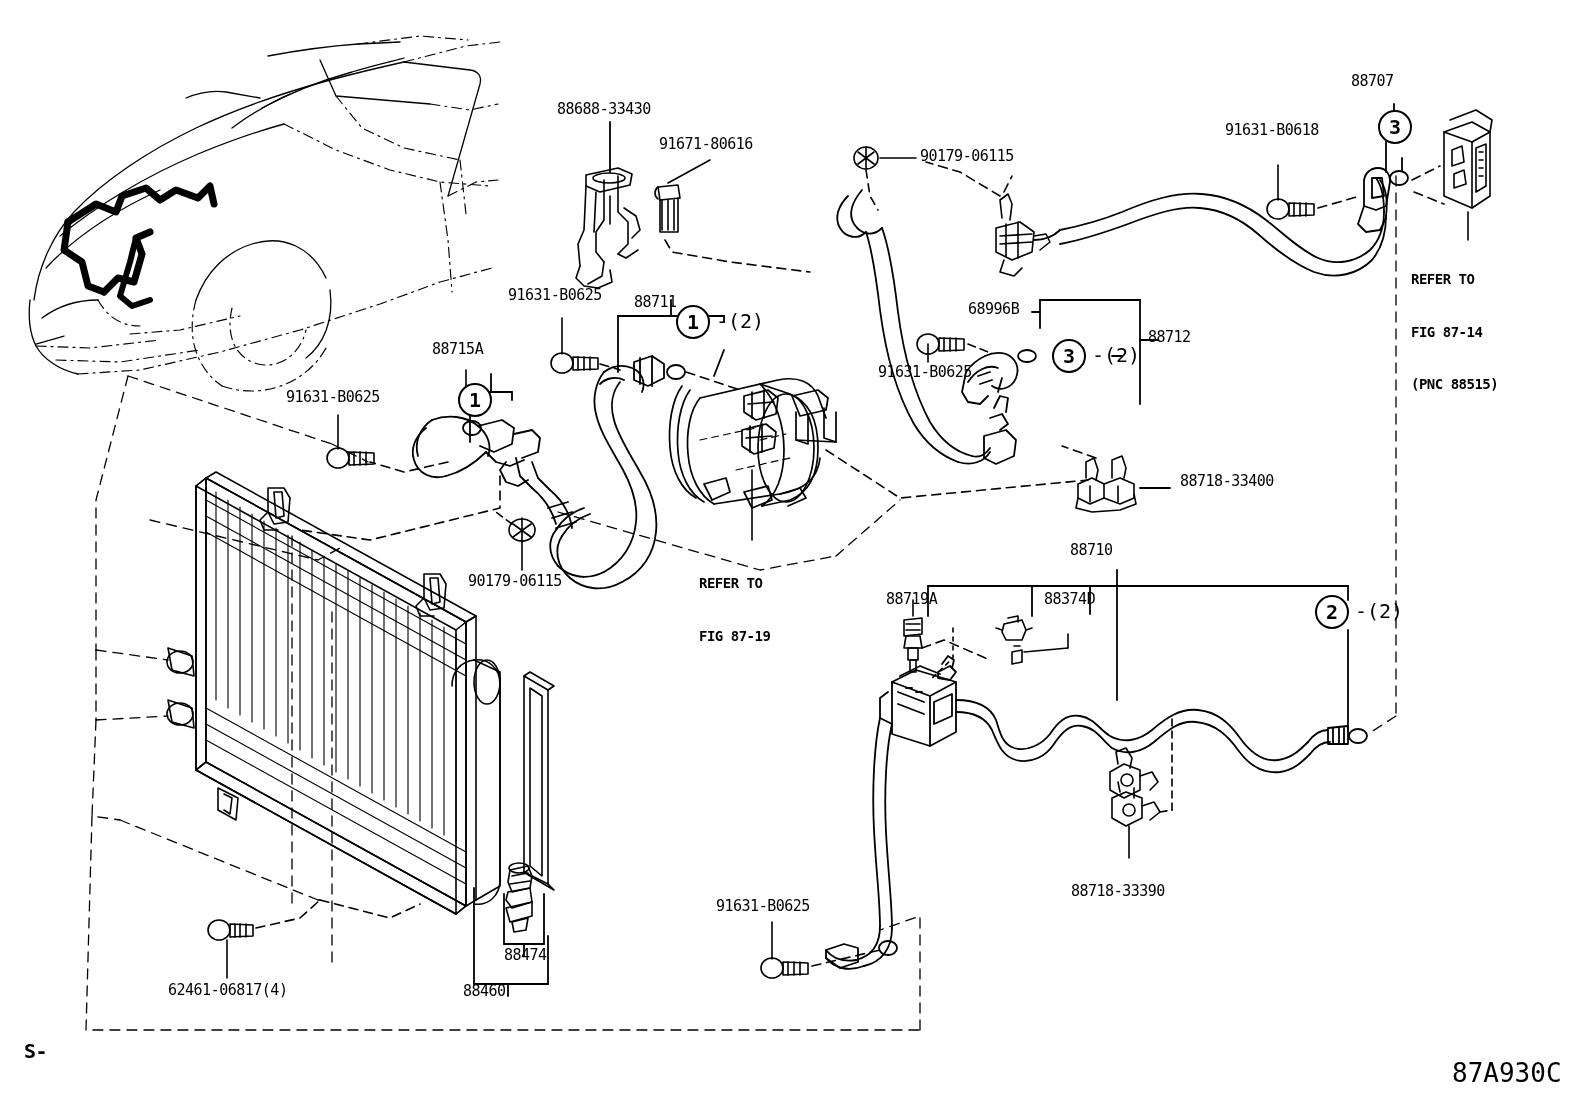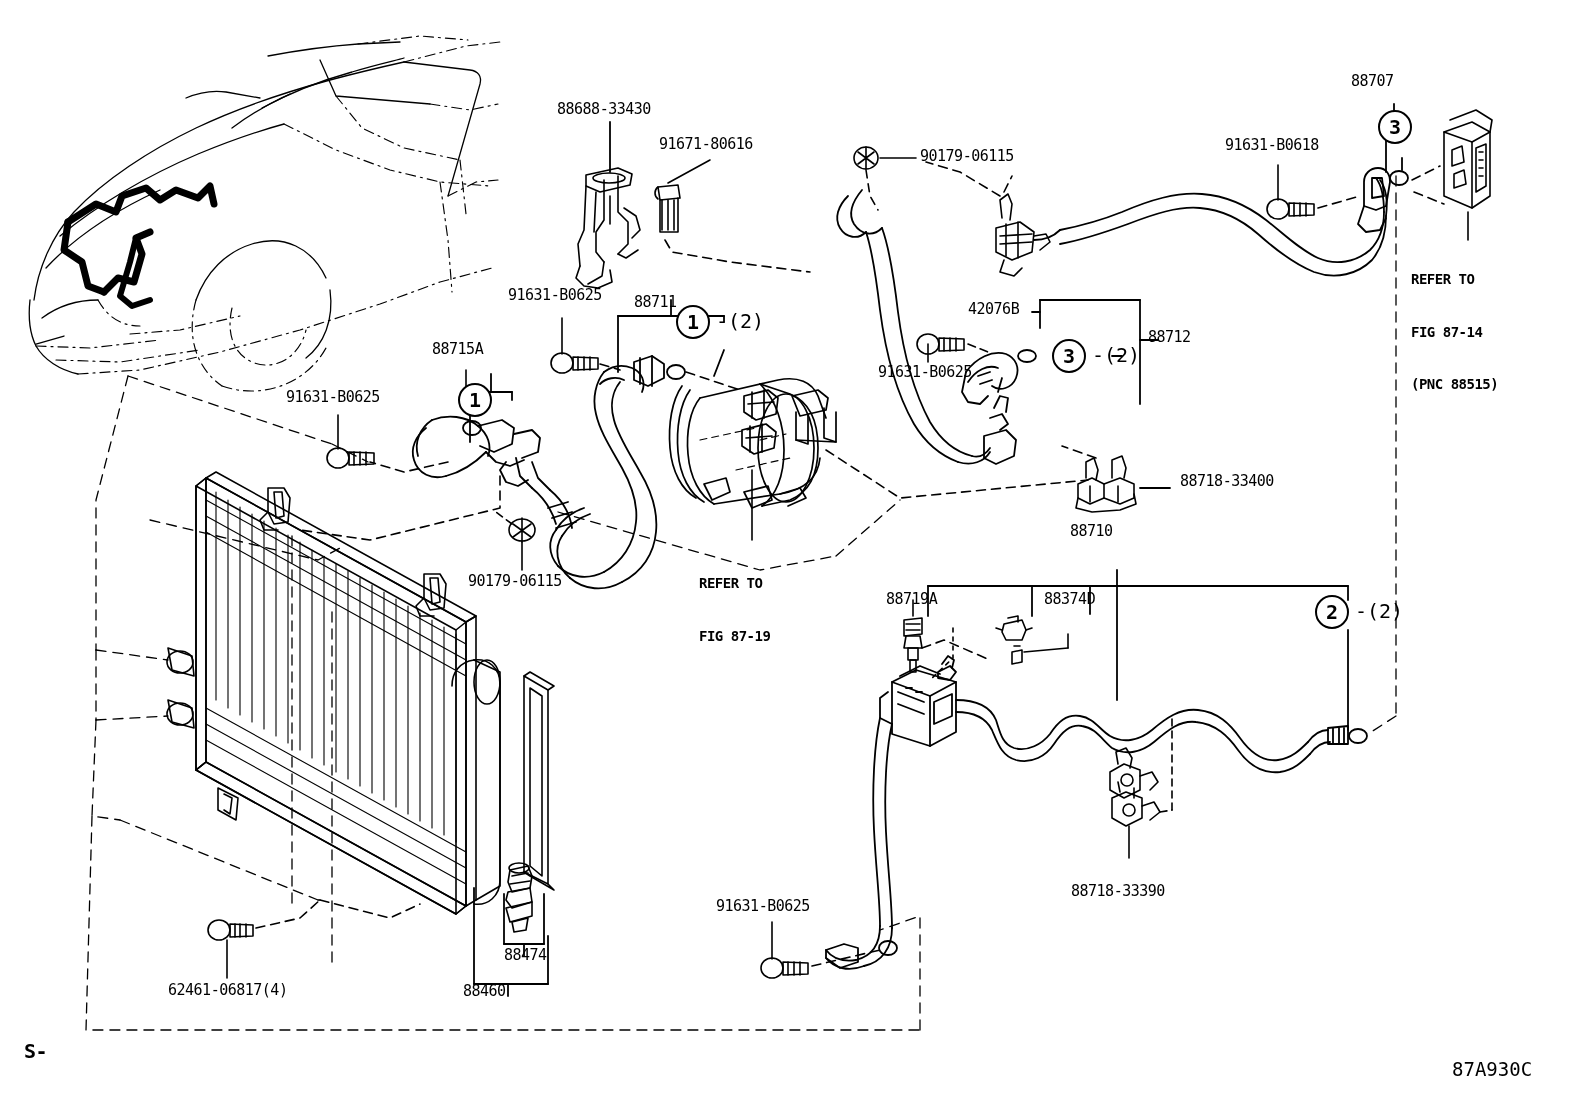--- a/index.html
+++ b/index.html
@@ -13,21 +13,21 @@
   .lbl{
     position:absolute;
     color:#000;
     font-family:"DejaVu Sans Mono","Liberation Mono",monospace;
     font-weight:400;
     font-size:15px;
     letter-spacing:-0.5px;
     white-space:pre;
     line-height:1.22;
   }
-  .lbl.code{font-weight:400;font-size:19px;letter-spacing:0px;}
+  .lbl.code{font-weight:400;font-size:26px;letter-spacing:0px;}
   .lbl.s{font-weight:700;font-size:20px;}
   .refer{font-size:14px;font-weight:700;line-height:1.25;}
   svg.art{position:absolute;left:0;top:0;width:1592px;height:1099px;}
   .circ{
     position:absolute;
     width:34px;height:34px;border-radius:50%;
     border:2.6px solid #000;background:#fff;
     font-family:"DejaVu Sans Mono","Liberation Mono",monospace;
     font-size:20px;font-weight:700;color:#000;
     display:flex;align-items:center;justify-content:center;
@@ -555,32 +555,32 @@
 
   <div class="circ" style="left:1052px;top:339px;">3</div>
   <div class="paren" style="left:1092px;top:343px;">-(2)</div>
 
   <div class="circ" style="left:1315px;top:595px;">2</div>
   <div class="paren" style="left:1355px;top:599px;">-(2)</div>
 
   <div class="lbl" style="left:557px;top:100px;">88688-33430</div>
   <div class="lbl" style="left:659px;top:135px;">91671-80616</div>
   <div class="lbl" style="left:920px;top:147px;">90179-06115</div>
-  <div class="lbl" style="left:1225px;top:136px;">91631-B0618</div>
+  <div class="lbl" style="left:1225px;top:121px;">91631-B0618</div>
   <div class="lbl" style="left:1351px;top:72px;">88707</div>
   <div class="lbl" style="left:634px;top:268px;margin-top:25px;">88711</div>
   <div class="lbl" style="left:508px;top:286px;">91631-B0625</div>
-  <div class="lbl" style="left:968px;top:300px;">42076B</div>
+  <div class="lbl" style="left:968px;top:300px;">68996B</div>
   <div class="lbl" style="left:1148px;top:328px;">88712</div>
   <div class="lbl" style="left:878px;top:363px;">91631-B0625</div>
   <div class="lbl" style="left:432px;top:340px;">88715A</div>
   <div class="lbl" style="left:286px;top:388px;">91631-B0625</div>
   <div class="lbl" style="left:468px;top:572px;">90179-06115</div>
   <div class="lbl" style="left:1180px;top:472px;">88718-33400</div>
-  <div class="lbl" style="left:1070px;top:522px;">88710</div>
+  <div class="lbl" style="left:1070px;top:541px;">88710</div>
   <div class="lbl" style="left:886px;top:590px;">88719A</div>
   <div class="lbl" style="left:1044px;top:590px;">88374D</div>
   <div class="lbl" style="left:1071px;top:858px;margin-top:24px;">88718-33390</div>
   <div class="lbl" style="left:716px;top:897px;">91631-B0625</div>
   <div class="lbl" style="left:168px;top:981px;">62461-06817(4)</div>
   <div class="lbl" style="left:504px;top:946px;">88474</div>
   <div class="lbl" style="left:463px;top:982px;">88460</div>
 
   <div class="lbl refer" style="left:1411px;top:236px;">
     <div>REFER TO</div>

